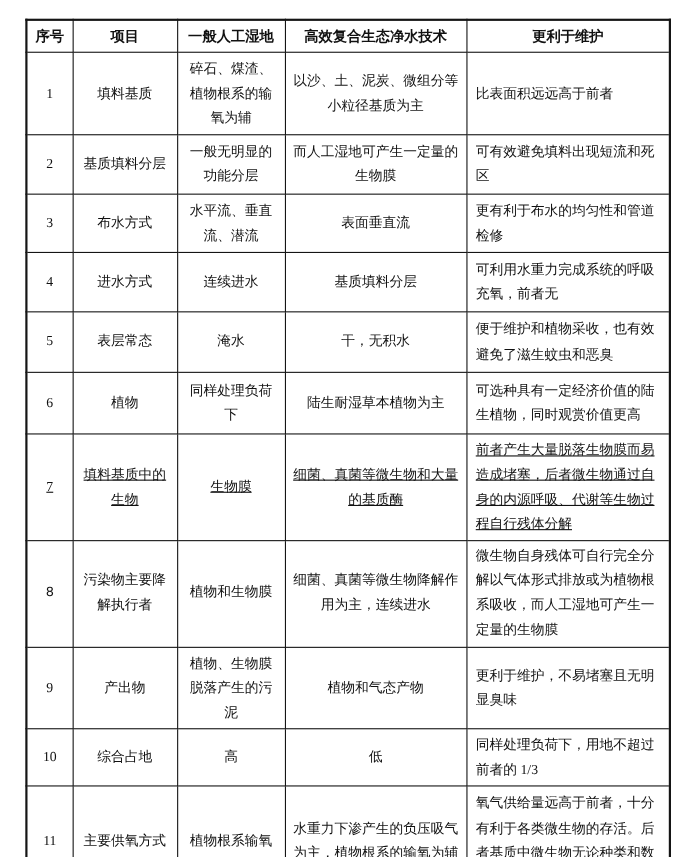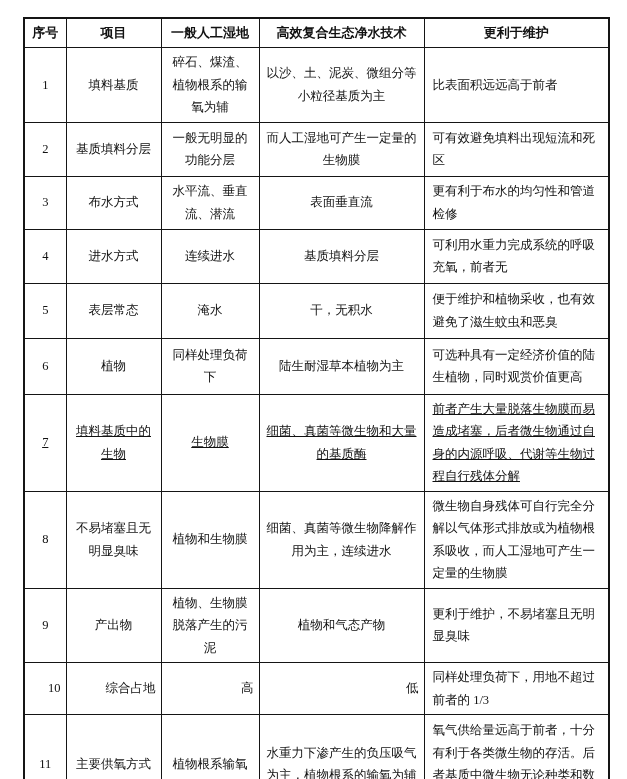--- a/index.html
+++ b/index.html
@@ -51,23 +51,23 @@
     padding-left: 8px;
     padding-right: 6px;
   }
   tr.r1  td { height: 66px; }
   tr.r2  td { height: 47px; }
   tr.r3  td { height: 46px; }
   tr.r4  td { height: 47px; }
   tr.r5  td { height: 48px; }
   tr.r6  td { height: 49px; }
   tr.r7  td { height: 88px; text-decoration: underline; }
-  tr.r8  td { height: 90px; }
+  tr.r8  td { height: 90px; font-family: Liberation Mono, monospace; }
   tr.r9  td { height: 43px; }
-  tr.r10 td { height: 42px; text-align: right; }
+  tr.r10 td { height: 42px; }
   tr.r11 td { height: 92px; }
 </style>
 </head>
 <body>
 
 <div class="page">
   <table class="cmp">
     <colgroup>
       <col class="c-num">
         <col class="c-item">
@@ -129,21 +129,21 @@
       </tr>
       <tr class="r7">
         <td>7</td>
         <td>填料基质中的生物</td>
         <td>生物膜</td>
         <td>细菌、真菌等微生物和大量的基质酶</td>
         <td class="adv">前者产生大量脱落生物膜而易造成堵塞，后者微生物通过自身的内源呼吸、代谢等生物过程自行残体分解</td>
       </tr>
       <tr class="r8">
         <td>8</td>
-        <td>不易堵塞且无明显臭味</td>
+        <td>污染物主要降解执行者</td>
         <td>植物和生物膜</td>
         <td>细菌、真菌等微生物降解作用为主，连续进水</td>
         <td class="adv">微生物自身残体可自行完全分解以气体形式排放或为植物根系吸收，而人工湿地可产生一定量的生物膜</td>
       </tr>
       <tr class="r9">
         <td>9</td>
         <td>产出物</td>
         <td>植物、生物膜脱落产生的污泥</td>
         <td>植物和气态产物</td>
         <td class="adv">更利于维护，不易堵塞且无明显臭味</td>

